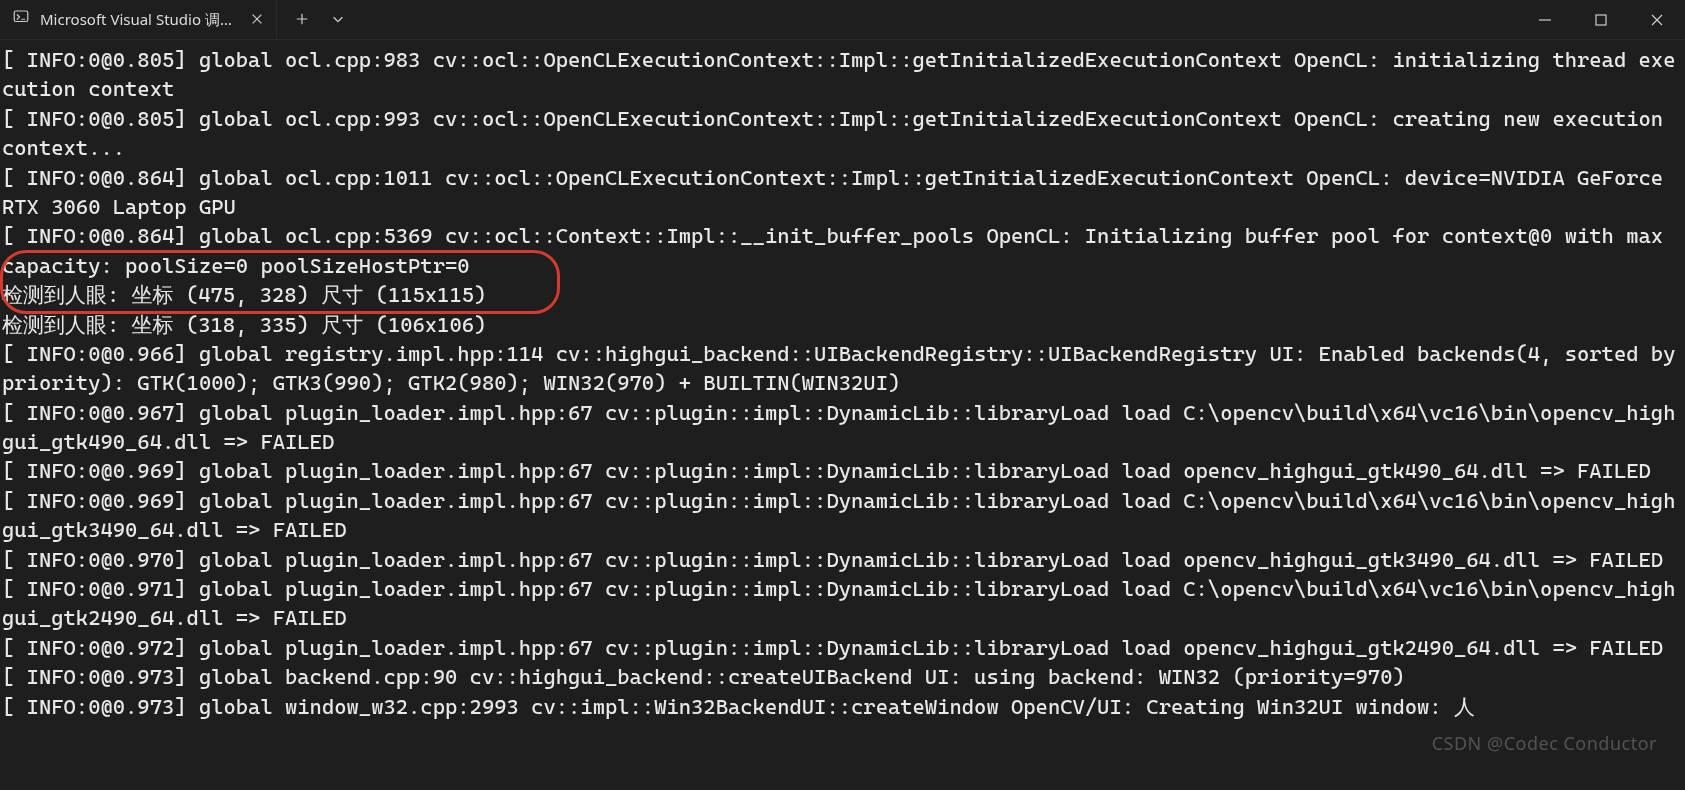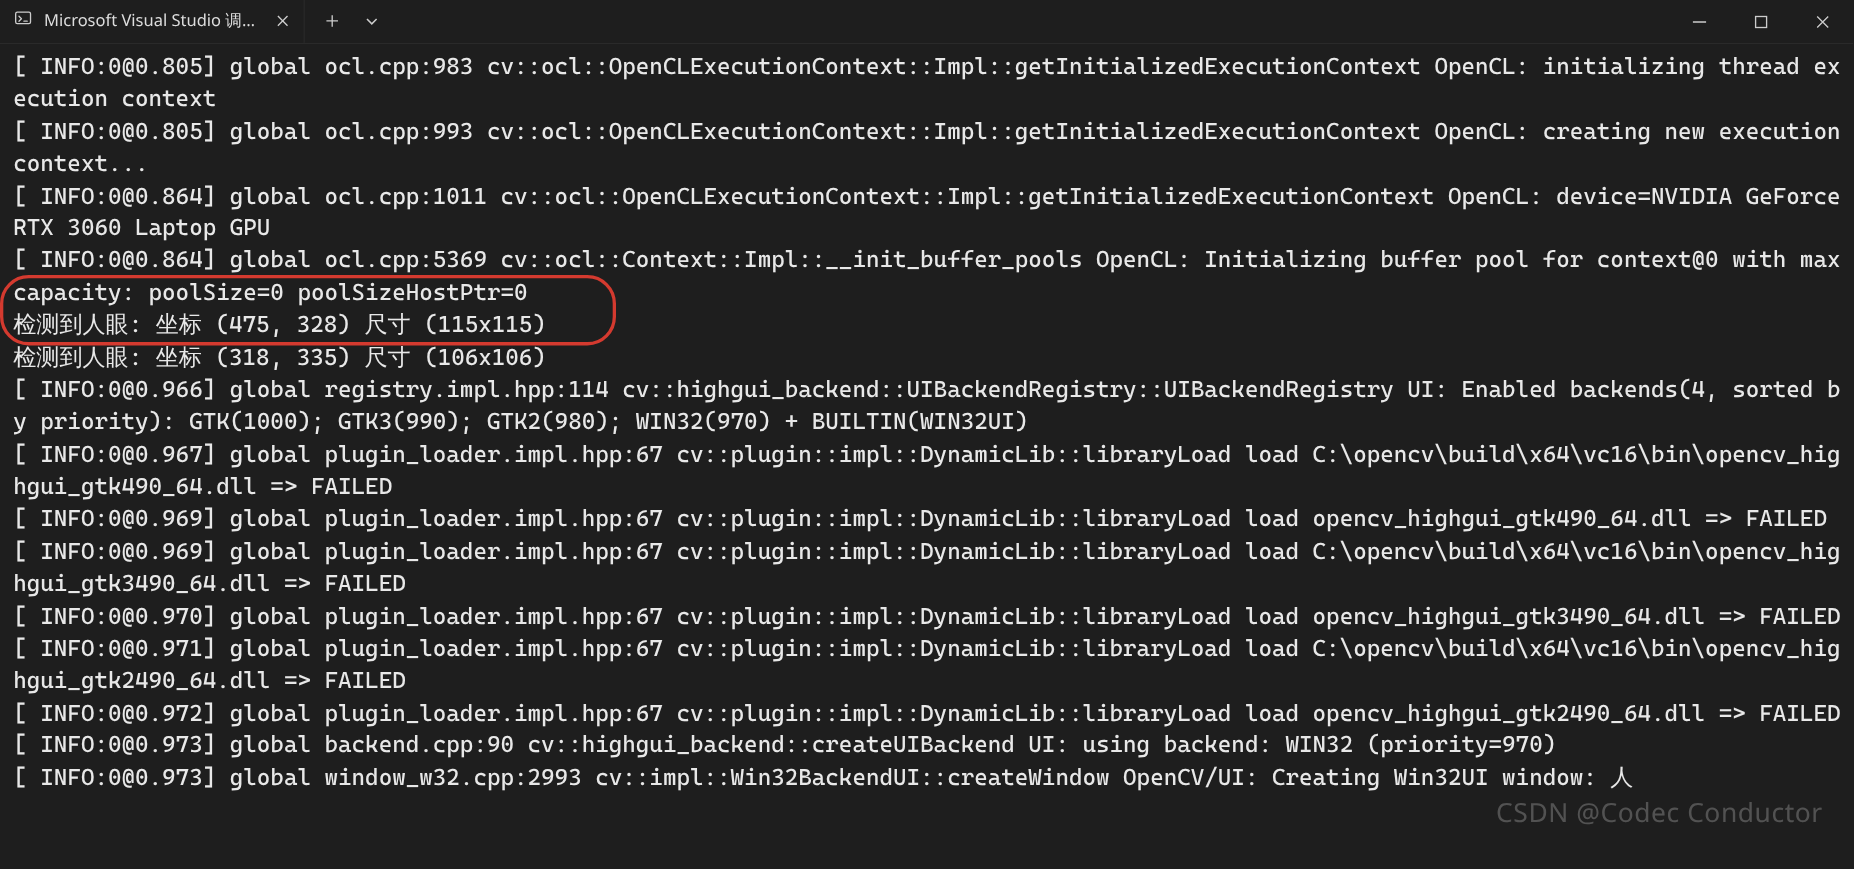--- a/index.html
+++ b/index.html
@@ -51,37 +51,37 @@
     display: flex;
     align-items: stretch;
     height: 100%;
   }
   .win-btn {
     width: 56px;
     display:flex; align-items:center; justify-content:center;
   }
   .win-btn svg { width:16px; height:16px; }
   .console {
-    padding: 6px 2px 0 12px;
+    padding: 6px 2px 0 2px;
     white-space: pre-wrap;
     word-break: break-all;
     position: relative;
   }
   .console-line { display: block; }
   .highlight-box {
     position: absolute;
     border: 3px solid #d43a2f;
     border-radius: 26px;
     pointer-events: none;
   }
   .watermark {
     position: absolute;
     color: rgba(220,220,220,0.28);
     font-family: "Segoe UI", system-ui, sans-serif;
-    font-size: 24px;
+    font-size: 18px;
     letter-spacing: 0.5px;
   }
 </style>
 </head>
 <body>
 
 <div class="titlebar">
   <div class="tab">
     <span>
       <svg class="icon" viewBox="0 0 24 24" fill="none" stroke="#ccc" stroke-width="1.6">

